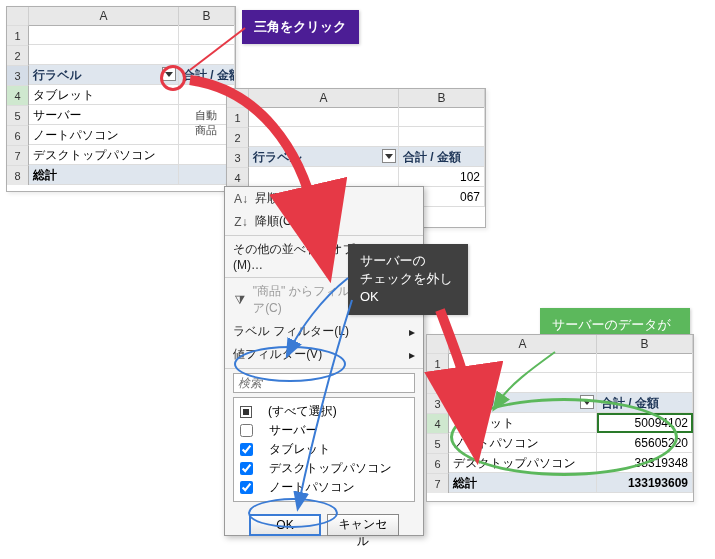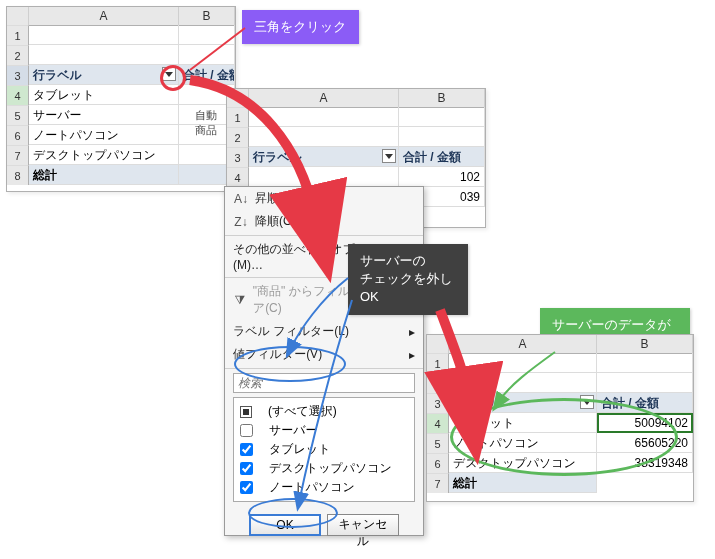--- a/index.html
+++ b/index.html
@@ -16,21 +16,21 @@
   .xl .row { display:flex; height:20px; }
   .xl .cell { border-right:1px solid #dcdcdc; border-bottom:1px solid #dcdcdc; padding:0 4px; font-size:12px; line-height:20px; overflow:hidden; white-space:nowrap; }
   .hd { background:#dfe6ee; font-weight:bold; color:#1d3557; }
   .totalrow .cell { background:#dfe6ee; font-weight:bold; }
   .filtbtn { display:inline-block; width:14px; height:14px; border:1px solid #888; background:#fff; position:relative; vertical-align:middle; margin-left:2px; }
   .filtbtn::after { content:""; position:absolute; left:2px; top:4px; border-left:4px solid transparent; border-right:4px solid transparent; border-top:5px solid #333; }
   .num { text-align:right; }
 
   
   .callout { position:absolute; padding:8px 12px; color:#fff; font-size:13px; line-height:1.4; box-shadow:1px 1px 3px rgba(0,0,0,.2); }
-  .co-red  { background:#8b5cf6; }
+  .co-red  { background:#4c1d95;font-weight:bold; }
   .co-blue { background:#404040; }
   .co-green{ background:#5cb85c; }
 
   
   .ring { position:absolute; border:3px solid #e63946; border-radius:50%; background:transparent; pointer-events:none; }
   .oval-blue  { position:absolute; border:2px solid #3a7bd5; border-radius:50%/100%; pointer-events:none; }
   .oval-green { position:absolute; border:3px solid #5cb85c; border-radius:50%/100%; pointer-events:none; }
 
   
   .dropdown { position:absolute; width:200px; background:#f5f5f5; border:1px solid #9a9a9a; box-shadow:2px 2px 6px rgba(0,0,0,.25); font-size:12px; }
@@ -150,21 +150,21 @@
         <span class="filtbtn" style="position:absolute; right:2px; top:2px;"></span>
       </div>
       <div class="cell hd" style="width:86px;">合計 / 金額</div>
     </div>
     <div class="row">
           <div class="cell" style="width:150px;"></div>
           <div class="cell num" style="width:86px;">102</div>
         </div>
     <div class="row">
           <div class="cell" style="width:150px;"></div>
-          <div class="cell num" style="width:86px;">039</div>
+          <div class="cell num" style="width:86px;">067</div>
         </div>
   </div>
 </div>
 
 <div class="dropdown" style="left:224px; top:186px; height:350px;">
   <div class="dd-item">
         <span class="dd-icon">A↓</span>
         <span>昇順(S)</span>
       </div>
   <div class="dd-item">
@@ -273,20 +273,21 @@
     <div class="row">
           <div class="cell" style="width:148px;">ノートパソコン</div>
           <div class="cell num" style="width:96px;">65605220</div>
         </div>
     <div class="row">
           <div class="cell" style="width:148px;">デスクトップパソコン</div>
           <div class="cell num" style="width:96px;">38319348</div>
         </div>
     <div class="row totalrow">
           <div class="cell" style="width:148px;">総計</div>
+          <div class="cell num" style="width:96px;">133193609</div>
         </div>
   </div>
 </div>
 
 <div class="oval-green" style="left:450px; top:398px; width:228px; height:78px; border-radius:114px/39px;"></div>
 
 <svg class="arrows" width="715" height="559">
   <defs>
     <marker id="ahR" markerWidth="12" markerHeight="12" refX="3" refY="4" orient="auto">
       <path d="M0,0 L0,8 L10,4 Z" fill="#e63946"></path>

